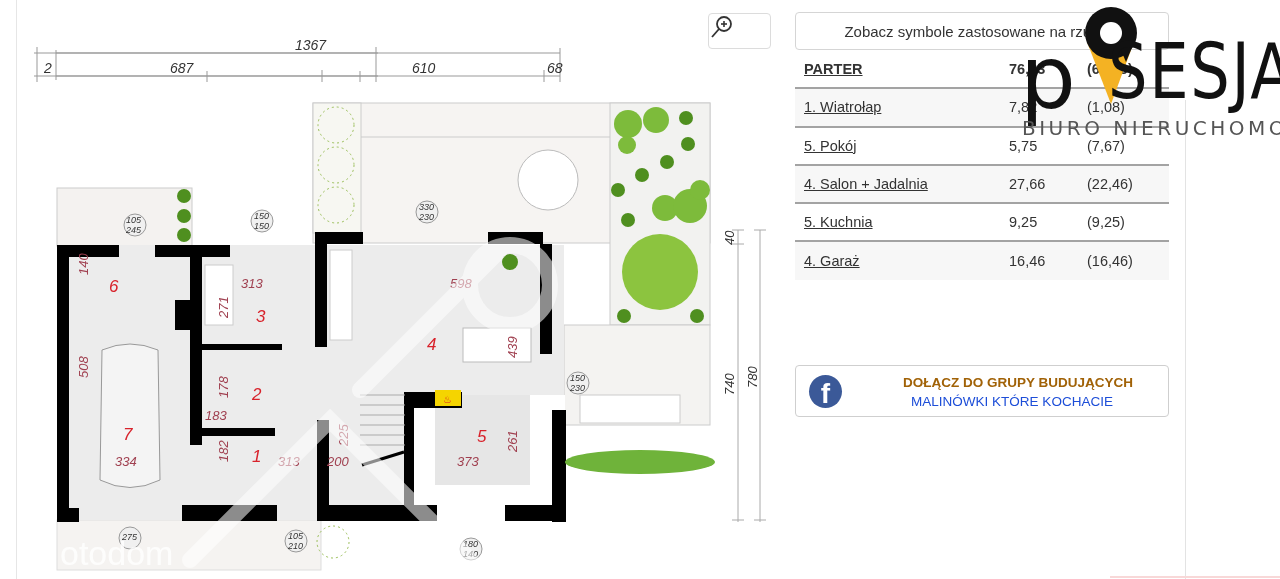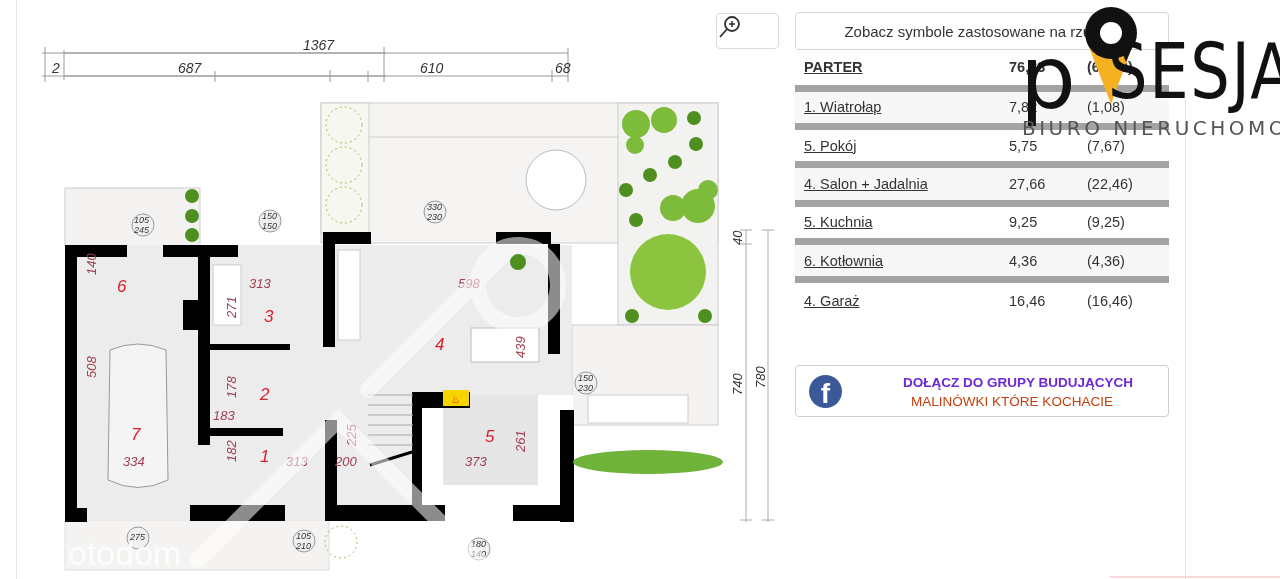--- a/index.html
+++ b/index.html
@@ -3,42 +3,42 @@
 <meta charset="utf-8">
 <style>
   * { box-sizing: border-box; margin: 0; padding: 0; }
   html, body { width: 1280px; height: 579px; overflow: hidden; background: #fff; font-family: "Liberation Sans", sans-serif; }
   .page { position: relative; width: 1280px; height: 579px; }
   .left-border { position: absolute; left: 16px; top: 0; width: 1px; height: 579px; background: #e6e6e6; }
   .right-border { position: absolute; left: 1185px; top: 100px; width: 1px; height: 479px; background: #e3e3e3; }
   .bottom-line { position: absolute; left: 1110px; top: 576px; width: 170px; height: 2px; background: #f8d8d8; }
 
   
-  .plan { position: absolute; left: 8px; top: 0; width: 790px; height: 490px; text-align: center; }
+  .plan { position: absolute; left: 0; top: 0; width: 790px; height: 490px; text-align: center; }
   .plan svg { position: absolute; left: 0; top: 0; }
   .dim { font-family: "Liberation Sans", sans-serif; font-style: italic; fill: #333; }
   .room-num { font-family: "Liberation Sans", sans-serif; font-style: italic; fill: #d8222b; font-size: 17px; }
   .room-dim { font-family: "Liberation Sans", sans-serif; font-style: italic; fill: #a04050; font-size: 13px; }
   .circ-text { font-family: "Liberation Sans", sans-serif; font-style: italic; fill: #333; font-size: 9px; }
 
   .zoom-btn { position: absolute; left: 708px; top: 13px; width: 63px; height: 36px; border: 1px solid #dcdcdc; border-radius: 4px; background: #fff; display: flex; align-items: center; justify-content: center; cursor: pointer; }
 
   
   .symbols-btn { position: absolute; left: 795px; top: 12px; width: 374px; height: 38px; border: 1px solid #d5d5d5; border-radius: 4px; background: #fff; font-size: 15px; color: #333; display: flex; align-items: center; justify-content: center; cursor: pointer; }
   .area-table { position: absolute; left: 795px; top: 50px; width: 374px; border-collapse: collapse; font-size: 14.5px; color: #333; }
   .area-table tr { height: 38.3px; }
-  .area-table td { padding-left: 9px; border-top: 7px solid #a3a3a3; vertical-align: middle; }
+  .area-table td { padding-left: 9px; border-top: 2px solid #a3a3a3; vertical-align: middle; }
   .area-table tr.head td { font-weight: bold; border-top: none; }
   .area-table tr:nth-child(even) { background: #f7f7f7; }
   .area-table td.c1 { width: 205px; text-decoration: underline; }
   .area-table td.c2 { width: 78px; padding-left: 9px; }
   .fb-box { position: absolute; left: 795px; top: 365px; width: 374px; height: 52px; border: 1px solid #cfcfcf; border-radius: 4px; background: #fff; cursor: pointer; }
   .fb-icon { position: absolute; left: 13px; top: 9px; width: 33px; height: 33px; border-radius: 50%; background: #3b5998; color: #fff; font-family: "Liberation Sans", sans-serif; font-weight: bold; font-size: 28px; text-align: center; line-height: 38px; overflow: hidden; }
-  .fb-line1 { position: absolute; left: 72px; right: 0; top: 9px; text-align: center; font-weight: bold; font-size: 13.5px; color: #6d28d9; }
-  .fb-line2 { position: absolute; left: 60px; right: 0; top: 28px; text-align: center; font-size: 13.5px; color: #c2410c; }
+  .fb-line1 { position: absolute; left: 72px; right: 0; top: 9px; text-align: center; font-weight: bold; font-size: 13.5px; color: #a16207; }
+  .fb-line2 { position: absolute; left: 60px; right: 0; top: 28px; text-align: center; font-size: 13.5px; color: #1d4ed8; }
 
   
   .logo { position: absolute; left: 1018px; top: 0; width: 262px; height: 140px; pointer-events: none; }
   .logo-sub { position: absolute; left: 1022px; top: 116px; font-family: "DejaVu Sans", sans-serif; font-size: 20px; letter-spacing: 3.5px; color: #555; white-space: nowrap; }
   .logo-word { position: absolute; left: 1108px; top: 34px; font-family: "DejaVu Sans", sans-serif; font-size: 76px; color: #111; letter-spacing: 2px; line-height: 1; transform: scaleX(0.82); transform-origin: left top; white-space: nowrap; }
 </style>
 </head>
 <body>
 
 <div class="page">
@@ -259,25 +259,20 @@
       <td class="c1">4. Salon + Jadalnia</td>
       <td class="c2">27,66</td>
       <td>(22,46)</td>
     </tr>
     <tr>
       <td class="c1">5. Kuchnia</td>
       <td class="c2">9,25</td>
       <td>(9,25)</td>
     </tr>
     <tr>
-      <td class="c1">6. Kotłownia</td>
-      <td class="c2">4,36</td>
-      <td>(4,36)</td>
-    </tr>
-    <tr>
       <td class="c1">4. Garaż</td>
       <td class="c2">16,46</td>
       <td>(16,46)</td>
     </tr>
   </tbody>
     </table>
 
   <div class="fb-box">
     <div class="fb-icon">f</div>
     <div class="fb-line1">DOŁĄCZ DO GRUPY BUDUJĄCYCH</div>

